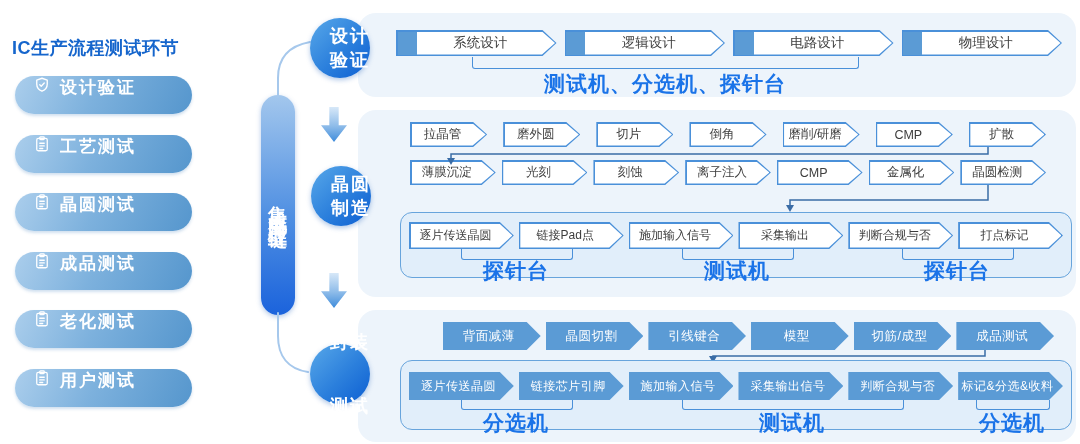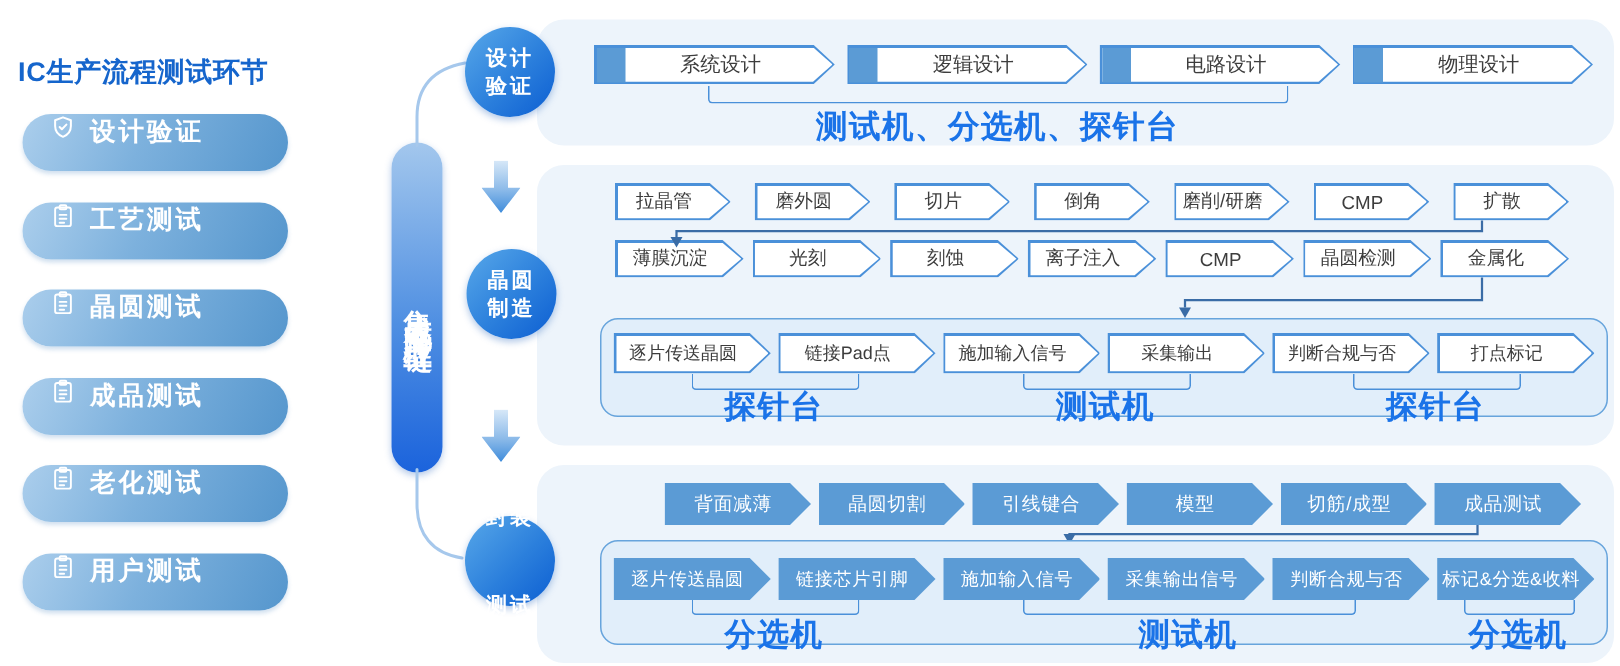--- a/index.html
+++ b/index.html
@@ -25,22 +25,22 @@
     display:flex;align-items:center;justify-content:center;
     box-shadow:0 2px 5px rgba(40,100,190,.35);
   }
   .chain-pill span{
     writing-mode:vertical-rl;text-orientation:upright;color:#fff;font-weight:bold;
     font-size:19px;letter-spacing:4px;line-height:1;
   }
   .stage-circle{
     position:absolute;width:60px;height:60px;border-radius:50%;
     background:linear-gradient(135deg,#58a8e9 0%,#2b7fdc 55%,#0c5ed2 100%);
-    color:#fff;font-weight:bold;font-size:14px;letter-spacing:2px;line-height:1.35;
-    display:flex;flex-direction:column;align-items:center;justify-content:center;
+    color:#fff;font-weight:bold;font-size:18px;letter-spacing:2px;line-height:1.35;
+    display:flex;flex-direction:column;align-items:flex-end;justify-content:center;
     box-shadow:0 2px 5px rgba(30,95,185,.35);z-index:3;
   }
   .stage-design{left:310px;top:18px;}
   .stage-wafer{left:311px;top:166px;}
   .stage-package{left:310px;top:344px;gap:40px;}
   .flow-arrow{
     position:absolute;width:26px;height:35px;z-index:2;
     clip-path:polygon(32% 0,68% 0,68% 52%,100% 52%,50% 100%,0 52%,32% 52%);
     background:linear-gradient(180deg,#d7e8f8 0%,#8dbbe9 55%,#3f8cdb 100%);
   }
@@ -277,26 +277,26 @@
         <span class="tx">离子注入</span>
       </div>
       <div class="ostep">
         <span class="bd"></span>
         <span class="in"></span>
         <span class="tx">CMP</span>
       </div>
       <div class="ostep">
         <span class="bd"></span>
         <span class="in"></span>
+        <span class="tx">金属化</span>
+      </div>
+      <div class="ostep">
+        <span class="bd"></span>
+        <span class="in"></span>
         <span class="tx">晶圆检测</span>
-      </div>
-      <div class="ostep">
-        <span class="bd"></span>
-        <span class="in"></span>
-        <span class="tx">金属化</span>
       </div>
     </div>
   <svg class="conn" width="718" height="187">
     <polyline points="630,37 630,44 93,44 93,48" fill="none" stroke="#3a6ca6" stroke-width="1.5"></polyline>
     <polygon points="89,48 97,48 93,55" fill="#3a6ca6"></polygon>
     <polyline points="630,75 630,90 432,90 432,95" fill="none" stroke="#3a6ca6" stroke-width="1.5"></polyline>
     <polygon points="428,95 436,95 432,102" fill="#3a6ca6"></polygon>
   </svg>
   <div class="sub-card sub-card-2">
     <div class="step-row sub-row-2">

